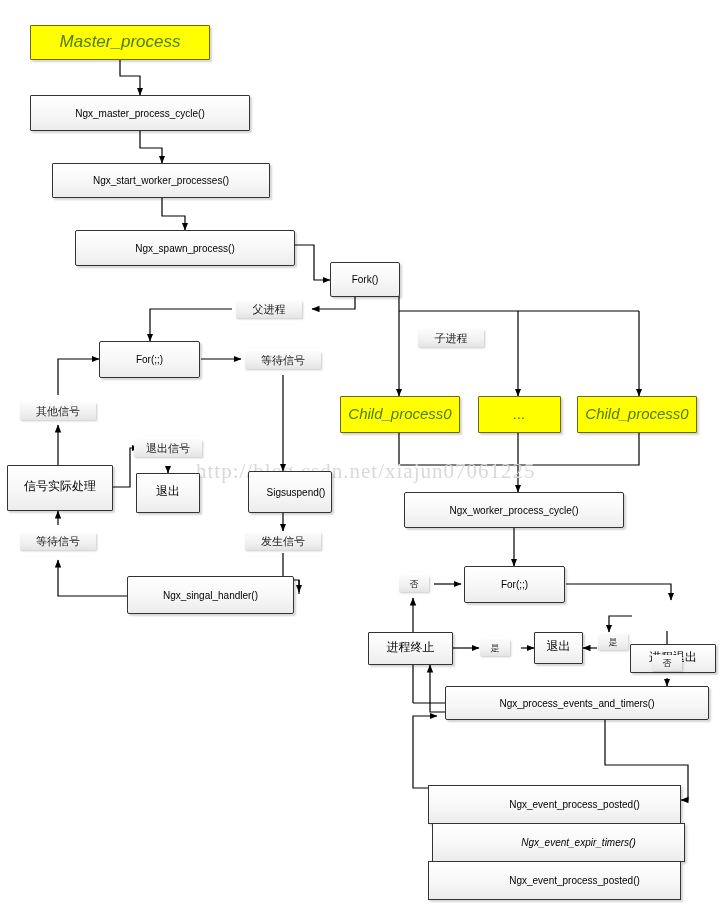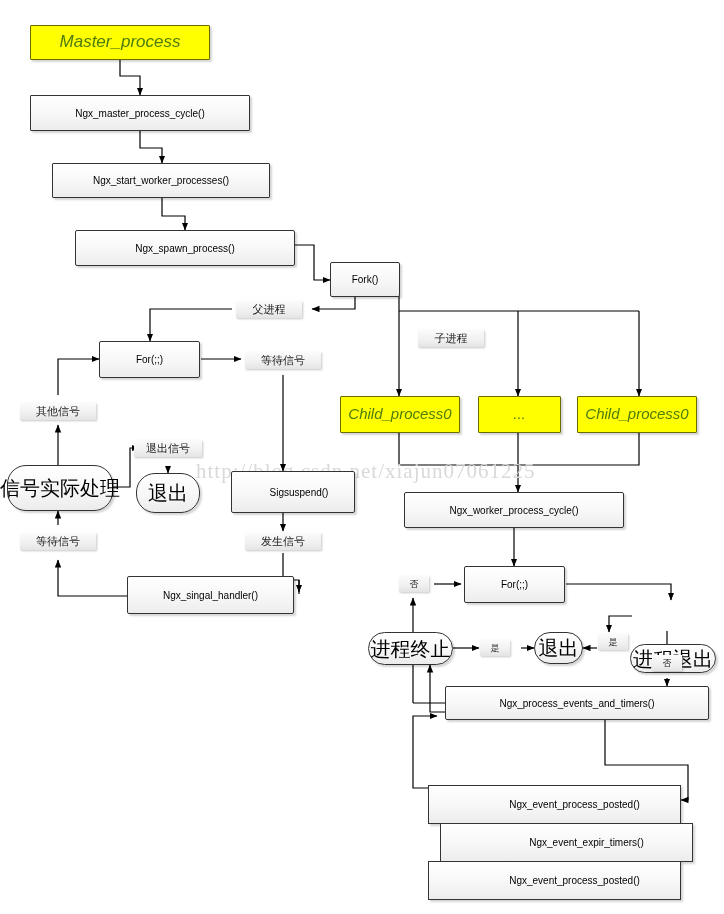--- a/index.html
+++ b/index.html
@@ -45,23 +45,22 @@
     background: #ffff00;
     border: 1px solid #6b6b00;
     color: #4d7c0f;
     font-size: 15px;
     font-style: italic;
   }
   .node.big-yellow {
     font-size: 17px;
   }
   .node.cn {
-    font-family: Liberation Sans, sans-serif;
-    font-size: 20px;
-    border-radius: 19px;
+    font-family: Liberation Mono, monospace;
+    font-size: 12px;
   }
   .node.stack {
     box-shadow: none;
     border-radius: 0;
   }
   .node.stack-outer {
     box-shadow: 2px 2px 2px rgba(0,0,0,0.17);
     padding-left: 40px;
   }
   .tag {
@@ -200,21 +199,21 @@
   <div class="tag" style="left:245px; top:352px; width:76px; height:17px;">等待信号</div>
 
   <div class="tag" style="left:20px; top:403px; width:76px; height:17px;">其他信号</div>
 
   <div class="tag" style="left:134px; top:440px; width:68px; height:17px;">退出信号</div>
 
   <div class="node cn" style="left:7px; top:465px; width:106px; height:46px;">信号实际处理</div>
 
   <div class="node cn" style="left:136px; top:473px; width:64px; height:40px;">退出</div>
 
-  <div class="node rounded" style="left:231px; top:471px; width:124px; height:42px;padding-left:12px;">Sigsuspend()</div>
+  <div class="node rounded" style="left:248px; top:471px; width:84px; height:42px;padding-left:12px;">Sigsuspend()</div>
 
   <div class="tag" style="left:20px; top:533px; width:76px; height:17px;">等待信号</div>
 
   <div class="tag" style="left:245px; top:533px; width:76px; height:17px;">发生信号</div>
 
   <div class="node rounded" style="left:127px; top:576px; width:167px; height:38px;">Ngx_singal_handler()</div>
 
   <div class="tag" style="left:418px; top:330px; width:66px; height:17px;">子进程</div>
 
   <div class="node yellow" style="left:340px; top:396px; width:120px; height:37px;">Child_process0</div>
@@ -238,17 +237,17 @@
   <div class="node cn" style="left:368px; top:632px; width:85px; height:33px;">进程终止</div>
 
   <div class="tag tiny" style="left:480px; top:640px; width:30px; height:16px;">是</div>
 
   <div class="node cn" style="left:534px; top:632px; width:49px; height:32px;">退出</div>
 
   <div class="node rounded" style="left:445px; top:686px; width:264px; height:34px;">Ngx_process_events_and_timers()</div>
 
   <div style="position:absolute; left:428px; top:785px; width:253px; height:116px;">
     <div class="node stack stack-outer" style="left:0px; top:0px; width:253px; height:39px;">Ngx_event_process_posted()</div>
-    <div class="node stack stack-outer" style="left:12px; top:38px; width:253px; height:39px;">Ngx_event_expir_timers()</div>
+    <div class="node stack stack-outer" style="left:4px; top:38px; width:253px; height:39px;font-style:italic;">Ngx_event_expir_timers()</div>
     <div class="node stack stack-outer" style="left:0px; top:76px; width:253px; height:39px;">Ngx_event_process_posted()</div>
   </div>
 
 </div>
 
 </body></html>

